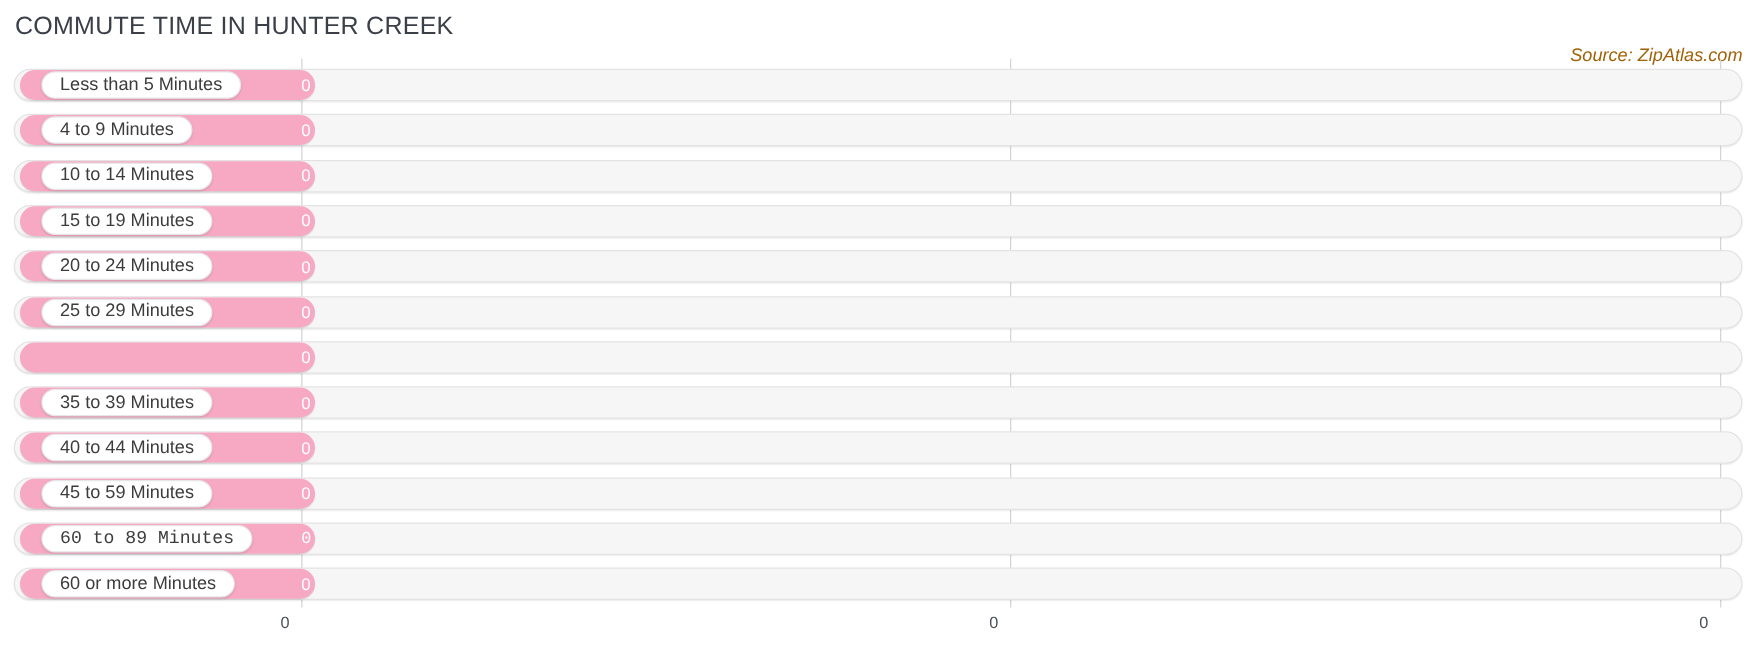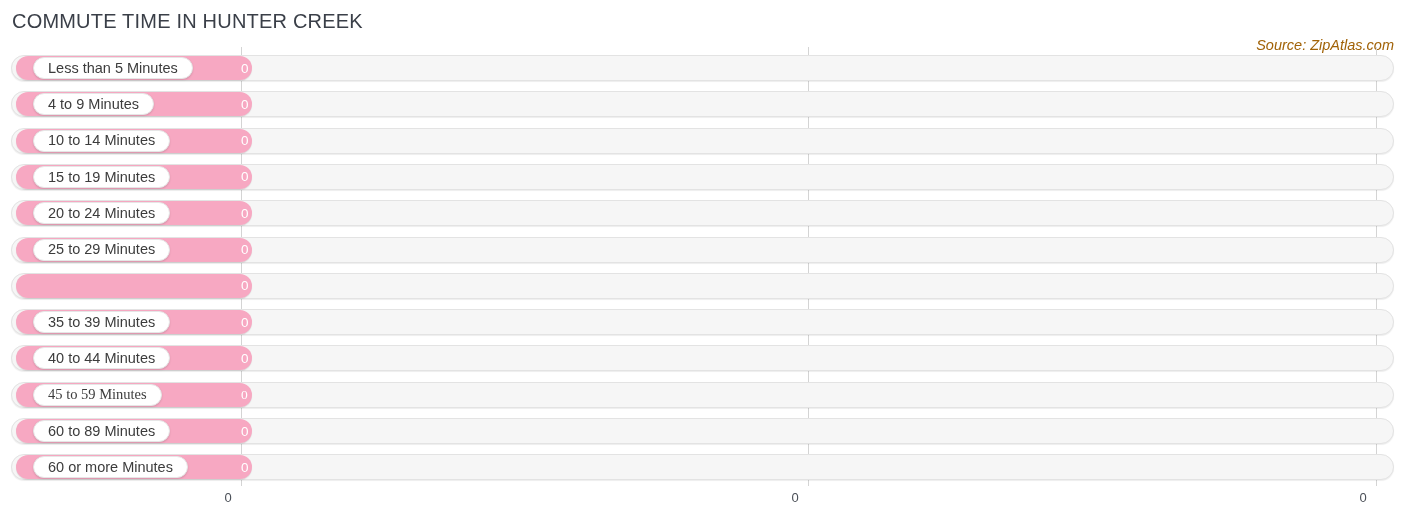--- a/index.html
+++ b/index.html
@@ -239,29 +239,29 @@
         <div class="value-text">0</div>
       </div>
       <div class="row" style="top: 298.4px;">
         <div class="track"></div>
         <div class="bar"></div>
         <div class="label-pill">
           <span class="label-text">40 to 44 Minutes</span>
         </div>
         <div class="value-text">0</div>
       </div>
-      <div class="row" style="top: 334.7px; font-family: Liberation Serif, serif;">
+      <div class="row" style="top: 334.7px;">
         <div class="track"></div>
         <div class="bar"></div>
         <div class="label-pill">
           <span class="label-text">45 to 59 Minutes</span>
         </div>
         <div class="value-text">0</div>
       </div>
-      <div class="row" style="top: 371px;">
+      <div class="row" style="top: 371px; font-family: Liberation Mono, monospace;">
         <div class="track"></div>
         <div class="bar"></div>
         <div class="label-pill">
           <span class="label-text">60 to 89 Minutes</span>
         </div>
         <div class="value-text">0</div>
       </div>
       <div class="row" style="top: 407.3px;">
         <div class="track"></div>
         <div class="bar"></div>

